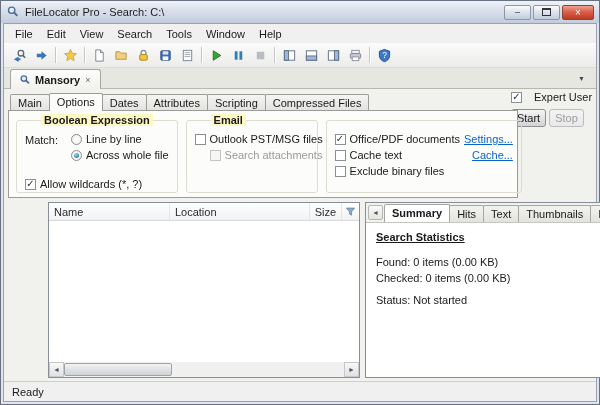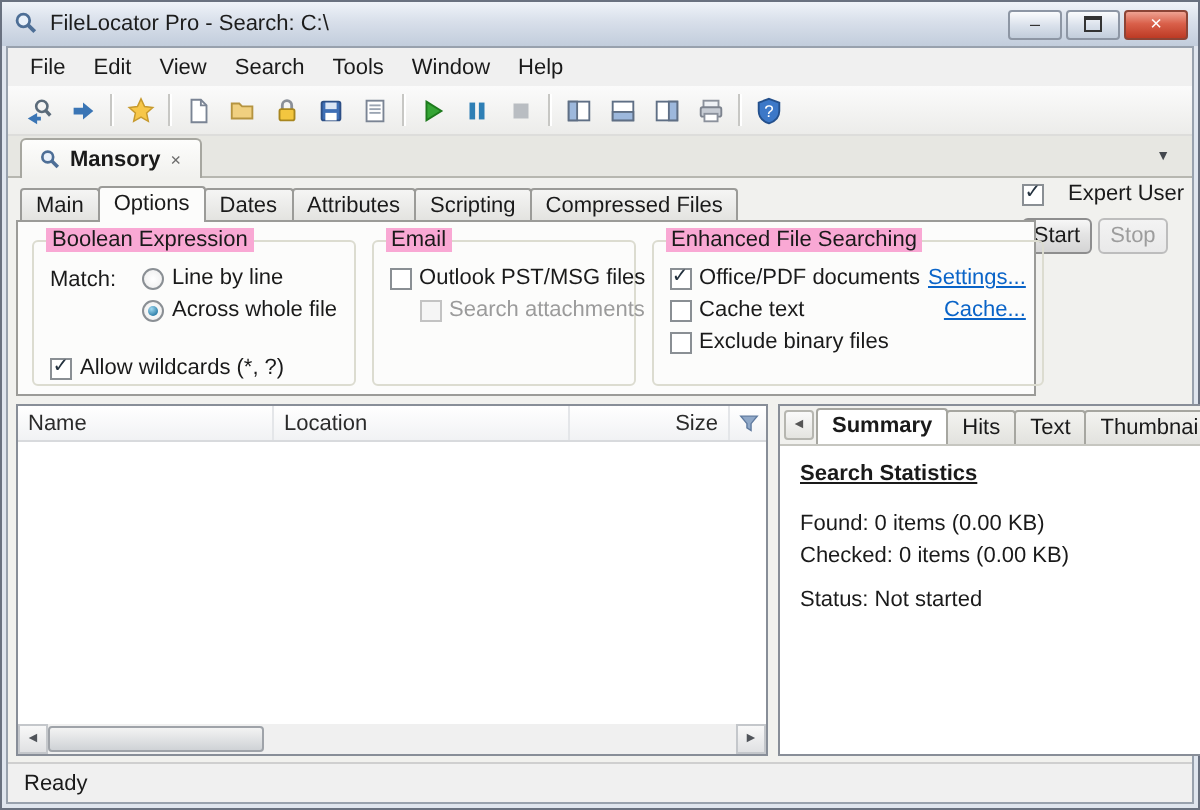--- a/index.html
+++ b/index.html
@@ -59,22 +59,22 @@
   .tabs { display:flex; align-items:flex-end; height:18px; padding-left:2px; }
   .tab { height:16px; padding:2px 7px 0; background:linear-gradient(#f5f5f4,#e3e3e0);
          border:1px solid #9b9b98; border-bottom:none; border-radius:2px 2px 0 0;
          margin-right:-1px; white-space:nowrap; }
   .tab.active { height:18px; background:#fcfcfb; position:relative; z-index:2; margin-bottom:-1px; }
   .page { position:relative; z-index:1; border:1px solid #9b9b98; background:#fcfcfb;
           height:88px; display:flex; gap:8px; padding:4px 7px; }
 
   .group { position:relative; border:1px solid #dcdcd0; border-radius:3px;
            margin-top:5px; padding:12px 8px 4px; }
-  .gtitle { position:absolute; top:-7px; left:6px; background:#f9a8d4; padding:0 3px;
-            white-space:nowrap; }
+  .gtitle { position:absolute; top:-7px; left:24px; background:#fef9c3; padding:0 3px;
+            white-space:nowrap;font-weight:bold; }
   .g1 { width:162px; } .g2 { width:132px; } .g3 { flex:1; }
 
   .match-row { display:flex; }
   .match-label { width:46px; padding-top:1px; }
   .radio-row, .check-row { display:flex; align-items:center; gap:4px; margin-bottom:4px;
                            cursor:default; white-space:nowrap; }
   .rb { width:11px; height:11px; border:1px solid #8a8f94; border-radius:50%;
         background:radial-gradient(#ffffff,#ececec); flex:none; position:relative; }
   .rb.checked::after { content:""; position:absolute; left:2px; top:2px; width:5px; height:5px;
         border-radius:50%; background:radial-gradient(circle at 35% 30%,#9fd8f0,#2d7ea8 75%); }
@@ -93,22 +93,22 @@
   .expert { display:flex; align-items:center; gap:12px; margin-bottom:6px; white-space:nowrap; }
   .btnrow { display:flex; gap:3px; }
   .btn { width:35px; height:18px; border:1px solid #8e8e8e; border-radius:3px;
          background:linear-gradient(#f7f7f7,#e4e4e4 45%,#d4d4d4); font-size:11px;
          font-family:inherit; color:#1a1a1a; }
   .btn.disabled { color:#9d9d9d; border-color:#bdbdbd;
                   background:linear-gradient(#f3f3f3,#e9e9e9); }
 
   
   .results { flex:1; display:flex; margin-top:4px; min-height:0; }
-  .listpane { width:376px; flex:none; border:1px solid #888e98; background:#fff;
-              display:flex; flex-direction:column; min-height:0; }
+  .listpane { width:312px; flex:none; border:1px solid #888e98; background:#fff;
+              display:flex; flex-direction:column; min-height:0;margin-left:40px; }
   .listheader { height:18px; flex:none; display:flex; align-items:center;
                 background:linear-gradient(#ffffff,#f1f2f4); border-bottom:1px solid #d8dadd; }
   .col { padding:0 5px; border-right:1px solid #e4e6e9; height:100%; display:flex;
          align-items:center; color:#2b2b2b; }
   .col.name { width:128px; } .col.loc { width:148px; }
   .col.size { flex:1; justify-content:flex-end; }
   .filter { width:18px; height:100%; display:flex; align-items:center; justify-content:center; }
   .listbody { flex:1; }
   .hscroll { height:15px; flex:none; background:#f0f0f0; display:flex; align-items:center; }
   .sarrow { width:15px; height:15px; display:flex; align-items:center; justify-content:center;
@@ -342,21 +342,20 @@
               <span class="cb"></span>
               <span>Outlook PST/MSG files</span>
             </label>
             <label class="check-row disabled indent">
               <span class="cb"></span>
               <span>Search attachments</span>
             </label>
           </div>
 
           <div class="group g3">
-            <div class="gtitle">Enhanced File Searching</div>
             <div class="erow">
               <label class="cbl">
                 <span class="cb checked"></span>
                 <span>Office/PDF documents</span>
               </label>
               <a>Settings...</a>
             </div>
             <div class="erow">
               <label class="cbl">
                 <span class="cb"></span>

